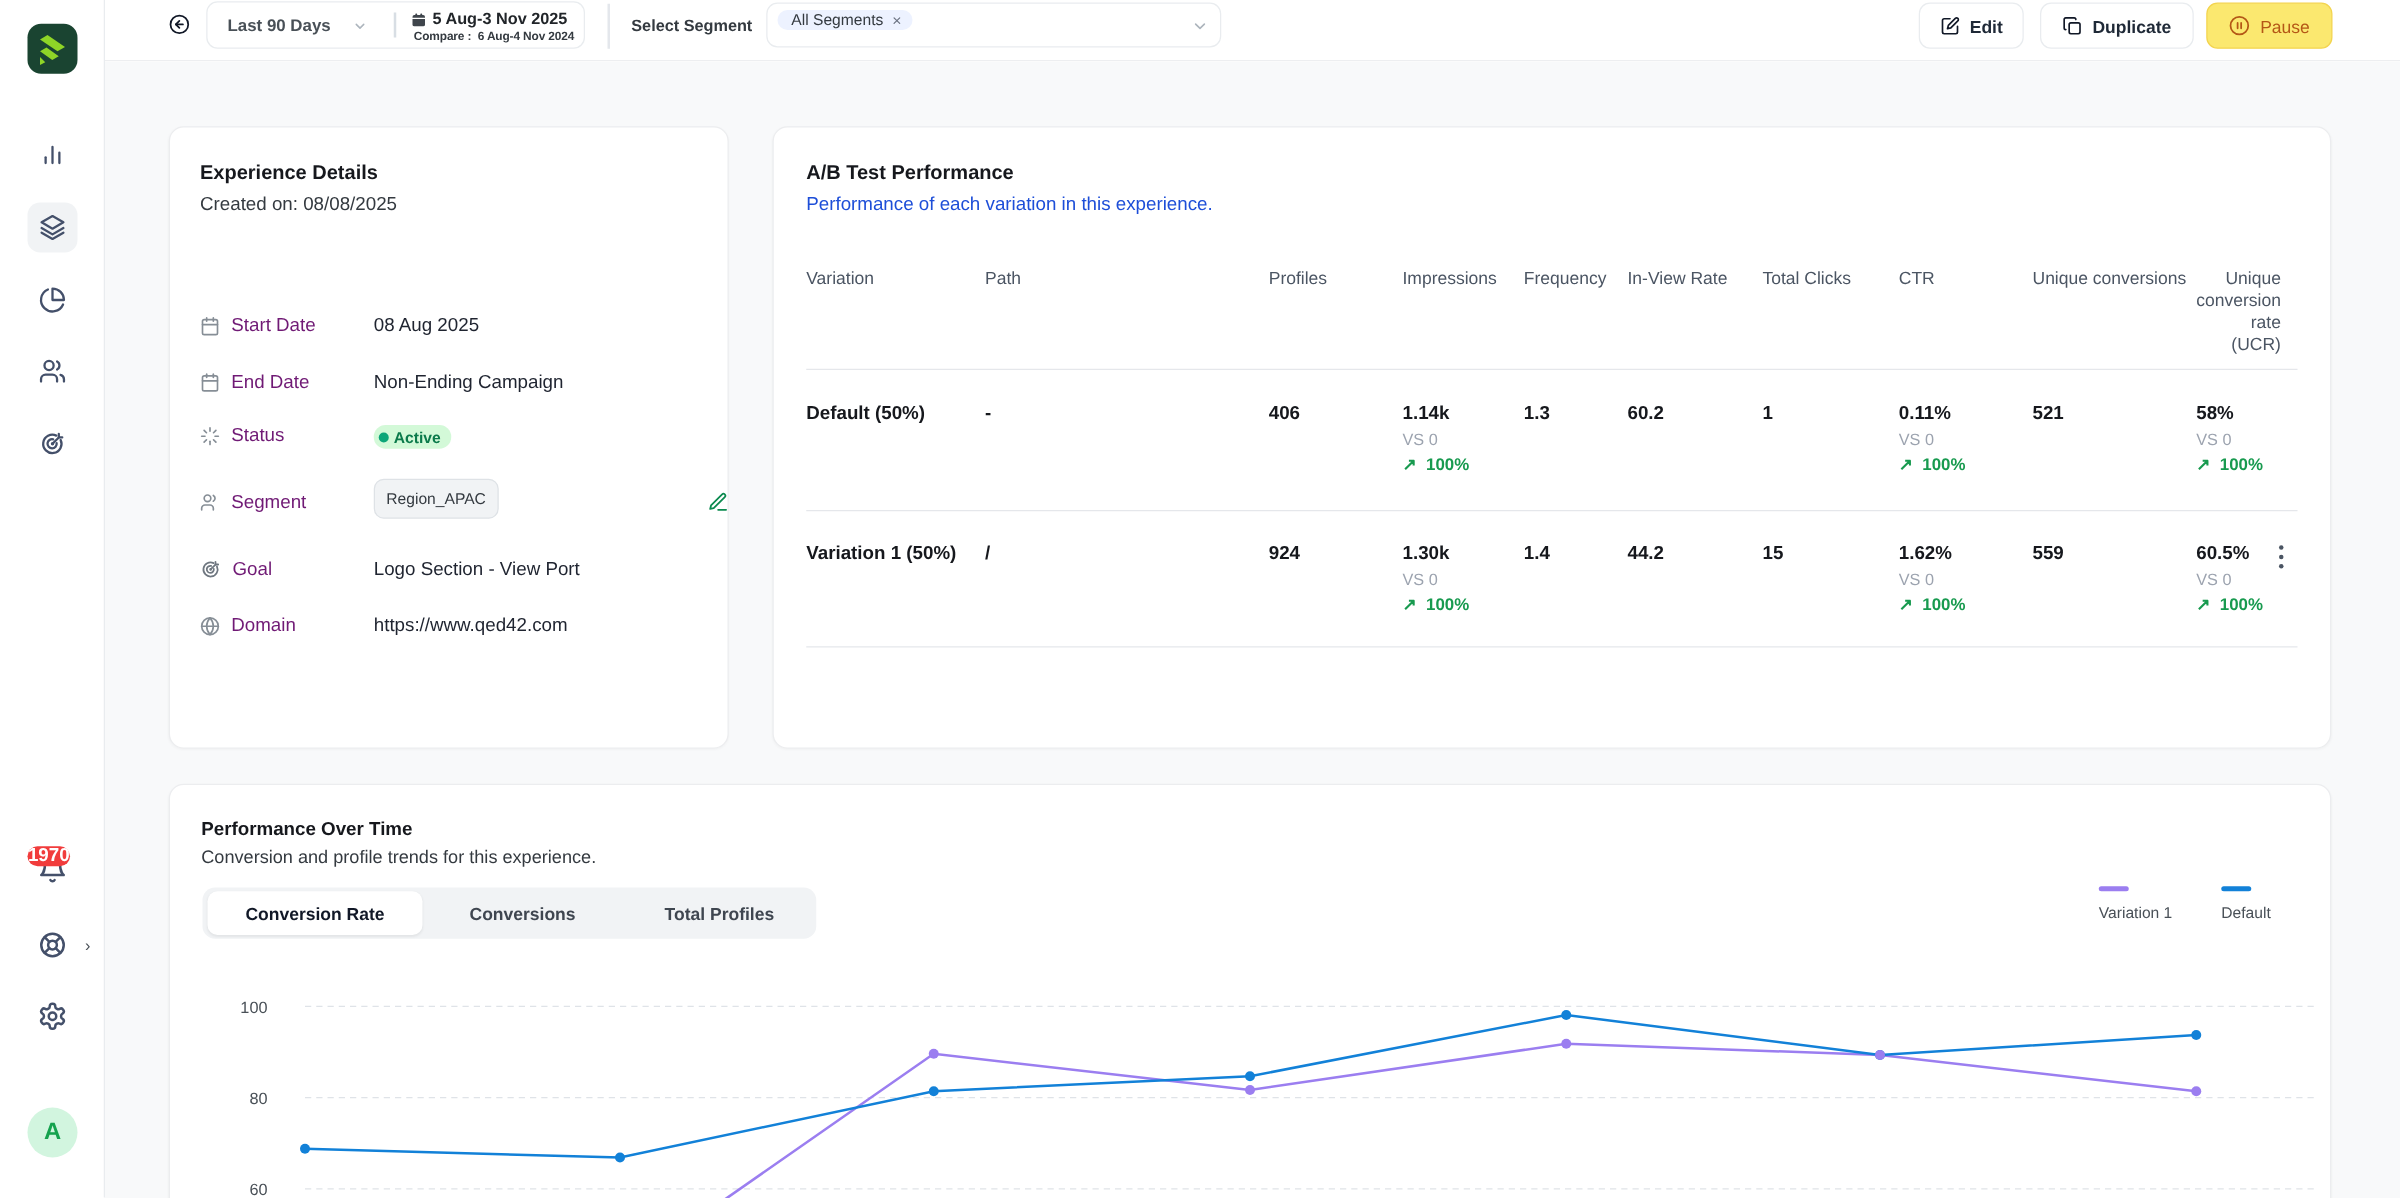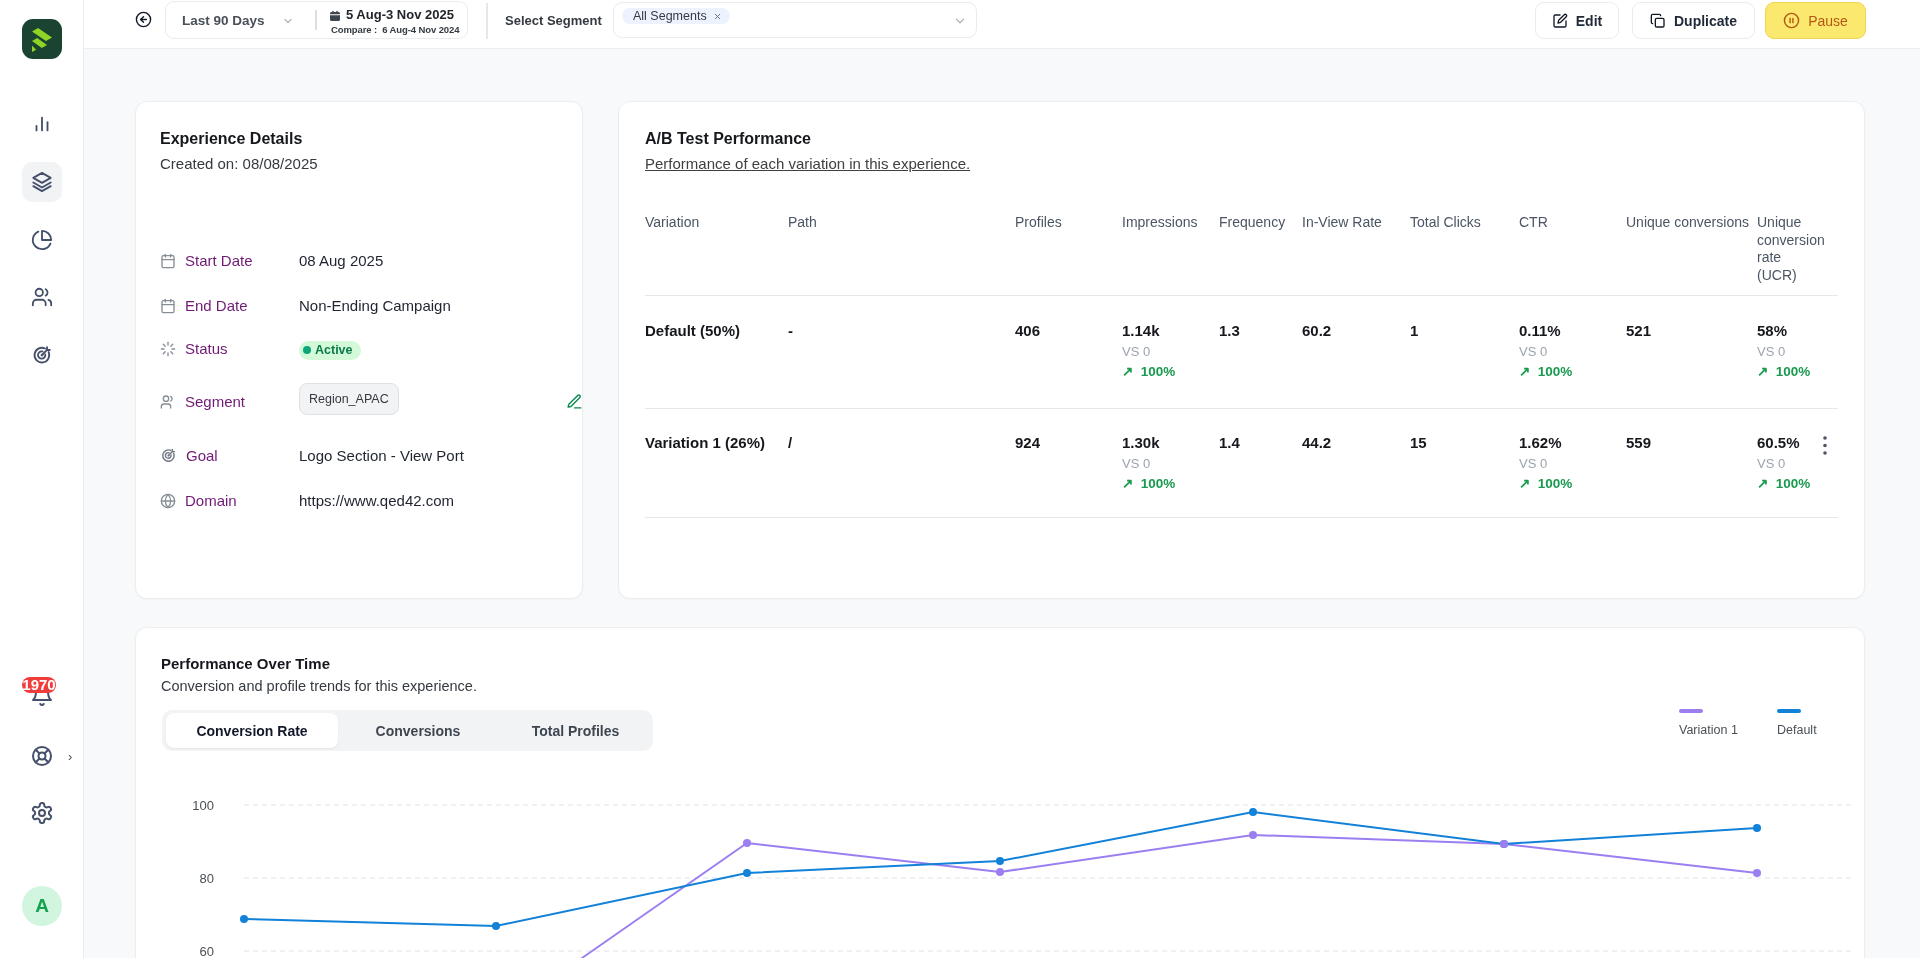--- a/index.html
+++ b/index.html
@@ -263,32 +263,32 @@
           <path d="M12 2a15.3 15.3 0 0 1 4 10 15.3 15.3 0 0 1-4 10 15.3 15.3 0 0 1-4-10 15.3 15.3 0 0 1 4-10z"></path>
         </svg>
       Domain
     </div>
     <div class="dval">https://www.qed42.com</div>
   </div>
 </div>
 
 <div class="card" id="abcard" style="left:618px; top:101px; width:1247px; height:498px;">
   <div class="abs" style="left:26px; top:28px; font-size:16px; font-weight:700; color:#16181D;">A/B Test Performance</div>
-  <div class="abs" style="left:26px; top:53px; font-size:15px; color:#404040;text-decoration:underline;">Performance of each variation in this experience.</div>
+  <div class="abs" style="left:26px; top:53px; font-size:15px; color:#1d4ed8;">Performance of each variation in this experience.</div>
 
   <div class="th" style="left:26px;  top:112px;">Variation</div>
   <div class="th" style="left:169px; top:112px;">Path</div>
   <div class="th" style="left:396px; top:112px;">Profiles</div>
   <div class="th" style="left:503px; top:112px;">Impressions</div>
   <div class="th" style="left:600px; top:112px;">Frequency</div>
   <div class="th" style="left:683px; top:112px;">In-View Rate</div>
   <div class="th" style="left:791px; top:112px;">Total Clicks</div>
   <div class="th" style="left:900px; top:112px;">CTR</div>
   <div class="th" style="left:1007px;top:112px;">Unique conversions</div>
-  <div class="th" style="left:1138px;top:112px; line-height:17.5px;">Unique<br>conversion<br>rate<br>(UCR)</div>
+  <div class="th" style="left:1138px;top:112px; line-height:17.5px;text-align:right;">Unique<br>conversion<br>rate<br>(UCR)</div>
 
   <div class="sep" style="top:193px;"></div>
   <div class="sep" style="top:306px;"></div>
   <div class="sep" style="top:415px;"></div>
 
   <div class="tv" style="left:26px;  top:220px;">Default (50%)</div>
   <div class="tv" style="left:169px; top:220px;">-</div>
   <div class="tv" style="left:396px; top:220px;">406</div>
   <div class="tv" style="left:503px; top:220px;">1.14k</div>
   <div class="tsub" style="left:503px; top:242px;">VS 0</div>
@@ -297,21 +297,21 @@
   <div class="tv" style="left:683px; top:220px;">60.2</div>
   <div class="tv" style="left:791px; top:220px;">1</div>
   <div class="tv" style="left:900px; top:220px;">0.11%</div>
   <div class="tsub" style="left:900px; top:242px;">VS 0</div>
   <div class="tgrn" style="left:900px; top:261px;">↗&nbsp; 100%</div>
   <div class="tv" style="left:1007px;top:220px;">521</div>
   <div class="tv" style="left:1138px;top:220px;">58%</div>
   <div class="tsub" style="left:1138px; top:242px;">VS 0</div>
   <div class="tgrn" style="left:1138px; top:261px;">↗&nbsp; 100%</div>
 
-  <div class="tv" style="left:26px;  top:332px;">Variation 1 (26%)</div>
+  <div class="tv" style="left:26px;  top:332px;">Variation 1 (50%)</div>
   <div class="tv" style="left:169px; top:332px;">/</div>
   <div class="tv" style="left:396px; top:332px;">924</div>
   <div class="tv" style="left:503px; top:332px;">1.30k</div>
   <div class="tsub" style="left:503px; top:354px;">VS 0</div>
   <div class="tgrn" style="left:503px; top:373px;">↗&nbsp; 100%</div>
   <div class="tv" style="left:600px; top:332px;">1.4</div>
   <div class="tv" style="left:683px; top:332px;">44.2</div>
   <div class="tv" style="left:791px; top:332px;">15</div>
   <div class="tv" style="left:900px; top:332px;">1.62%</div>
   <div class="tsub" style="left:900px; top:354px;">VS 0</div>

